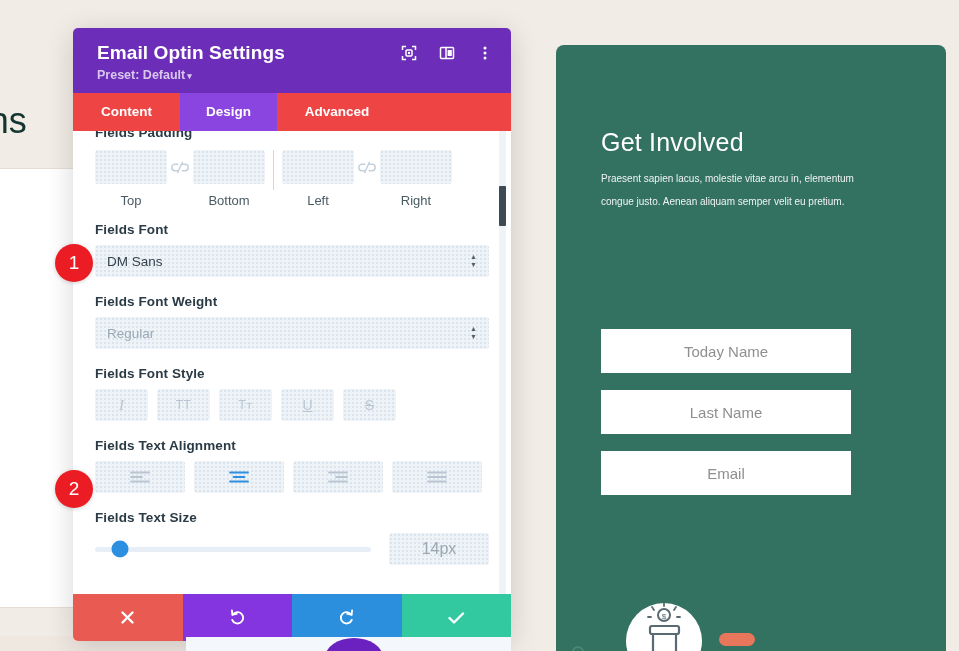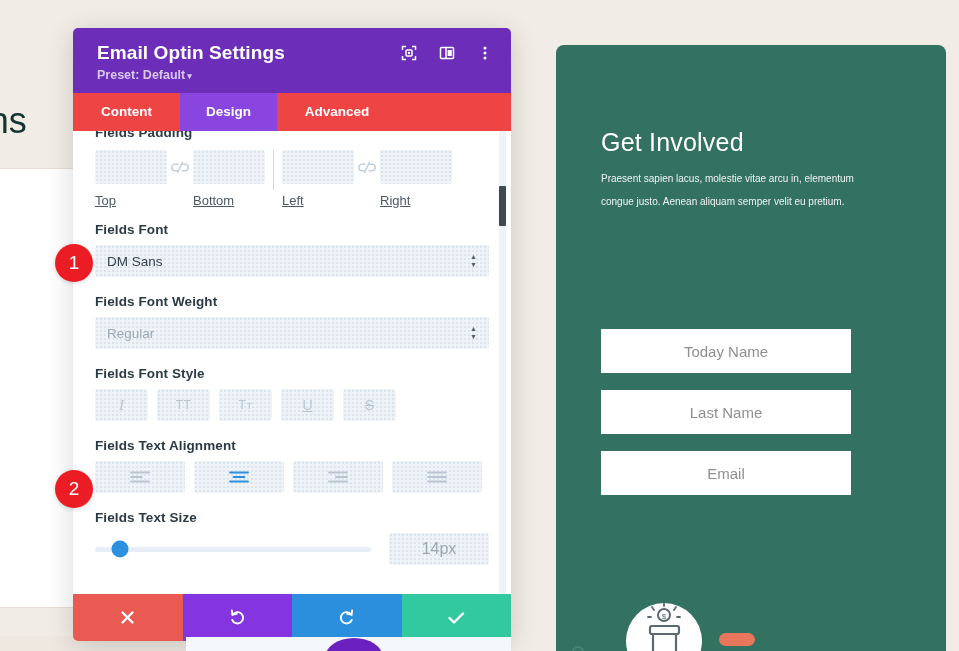--- a/index.html
+++ b/index.html
@@ -92,21 +92,21 @@
 
   
   #padding-grp { padding-top: 0; margin-bottom: 14px; }
   #padding-label-clip {
     height: 14px; overflow: hidden; position: relative;
   }
   #padding-label-clip .fld-label { position: absolute; top: -6px; margin: 0; }
   #padding-row { display: flex; align-items: flex-start; margin-top: 5px; }
   .pad-cell { width: 72px; }
   .pad-box { height: 34px; }
-  .pad-name { text-align: left; font-size: 13px; color: #4a5a64; margin-top: 9px; text-decoration: underline; }
+  .pad-name { text-align: center; font-size: 13px; color: #4a5a64; margin-top: 9px; }
   .link-ic {
     width: 26px; display: flex; align-items: center; justify-content: center;
     height: 34px; color: #c3cfda; cursor: pointer;
   }
   .pad-divider { width: 1px; height: 40px; background: #cfd8e0; margin: 0 8px; }
 
   
   .sel {
     height: 32px; width: 100%; position: relative;
     display: flex; align-items: center; padding: 0 12px;

